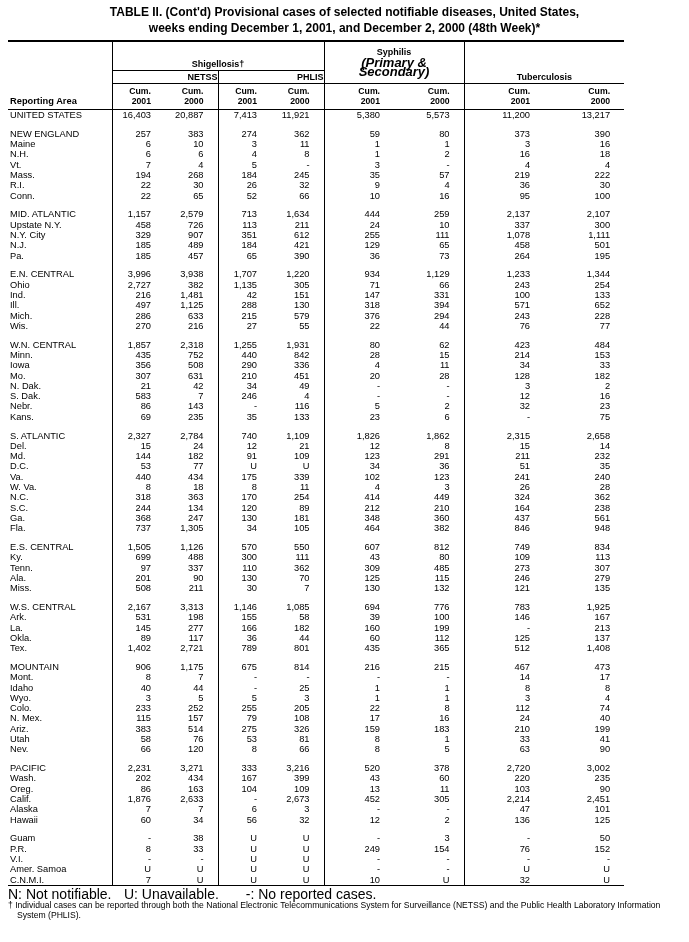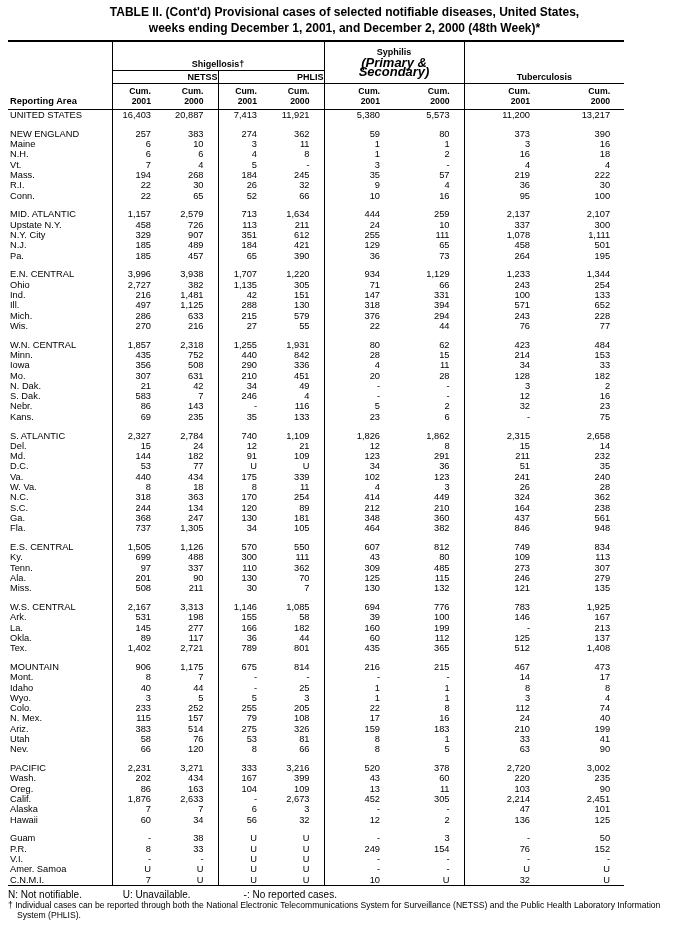--- a/index.html
+++ b/index.html
@@ -52,21 +52,21 @@
     padding: 3px 14px 3px 0;
     border-bottom: 1px solid #000;
   }
 
   td { font-size: 9.3px; line-height: 10.3px; padding: 0; white-space: nowrap; overflow: hidden; }
   td.area { text-align: left; padding-left: 2px; }
   td.num  { text-align: right; padding-right: 14px; }
   tr.spacer td { height: 8.5px; line-height: 8.5px; }
 
   .footnotes { margin-top: 3px; width: 672px; }
-  .legend { font-size: 10px; line-height: 11px; }
+  .legend { font-size: 14px; line-height: 11px; }
   .legend span { display: inline-block; }
   .legend .leg1 { width: 112px; }
   .legend .leg2 { width: 118px; }
   .fn { font-size: 8.6px; line-height: 10.5px; }
   .hang { padding-left: 9px; text-indent: -9px; }
 </style>
 </head>
 <body>
 
 <div class="page">

